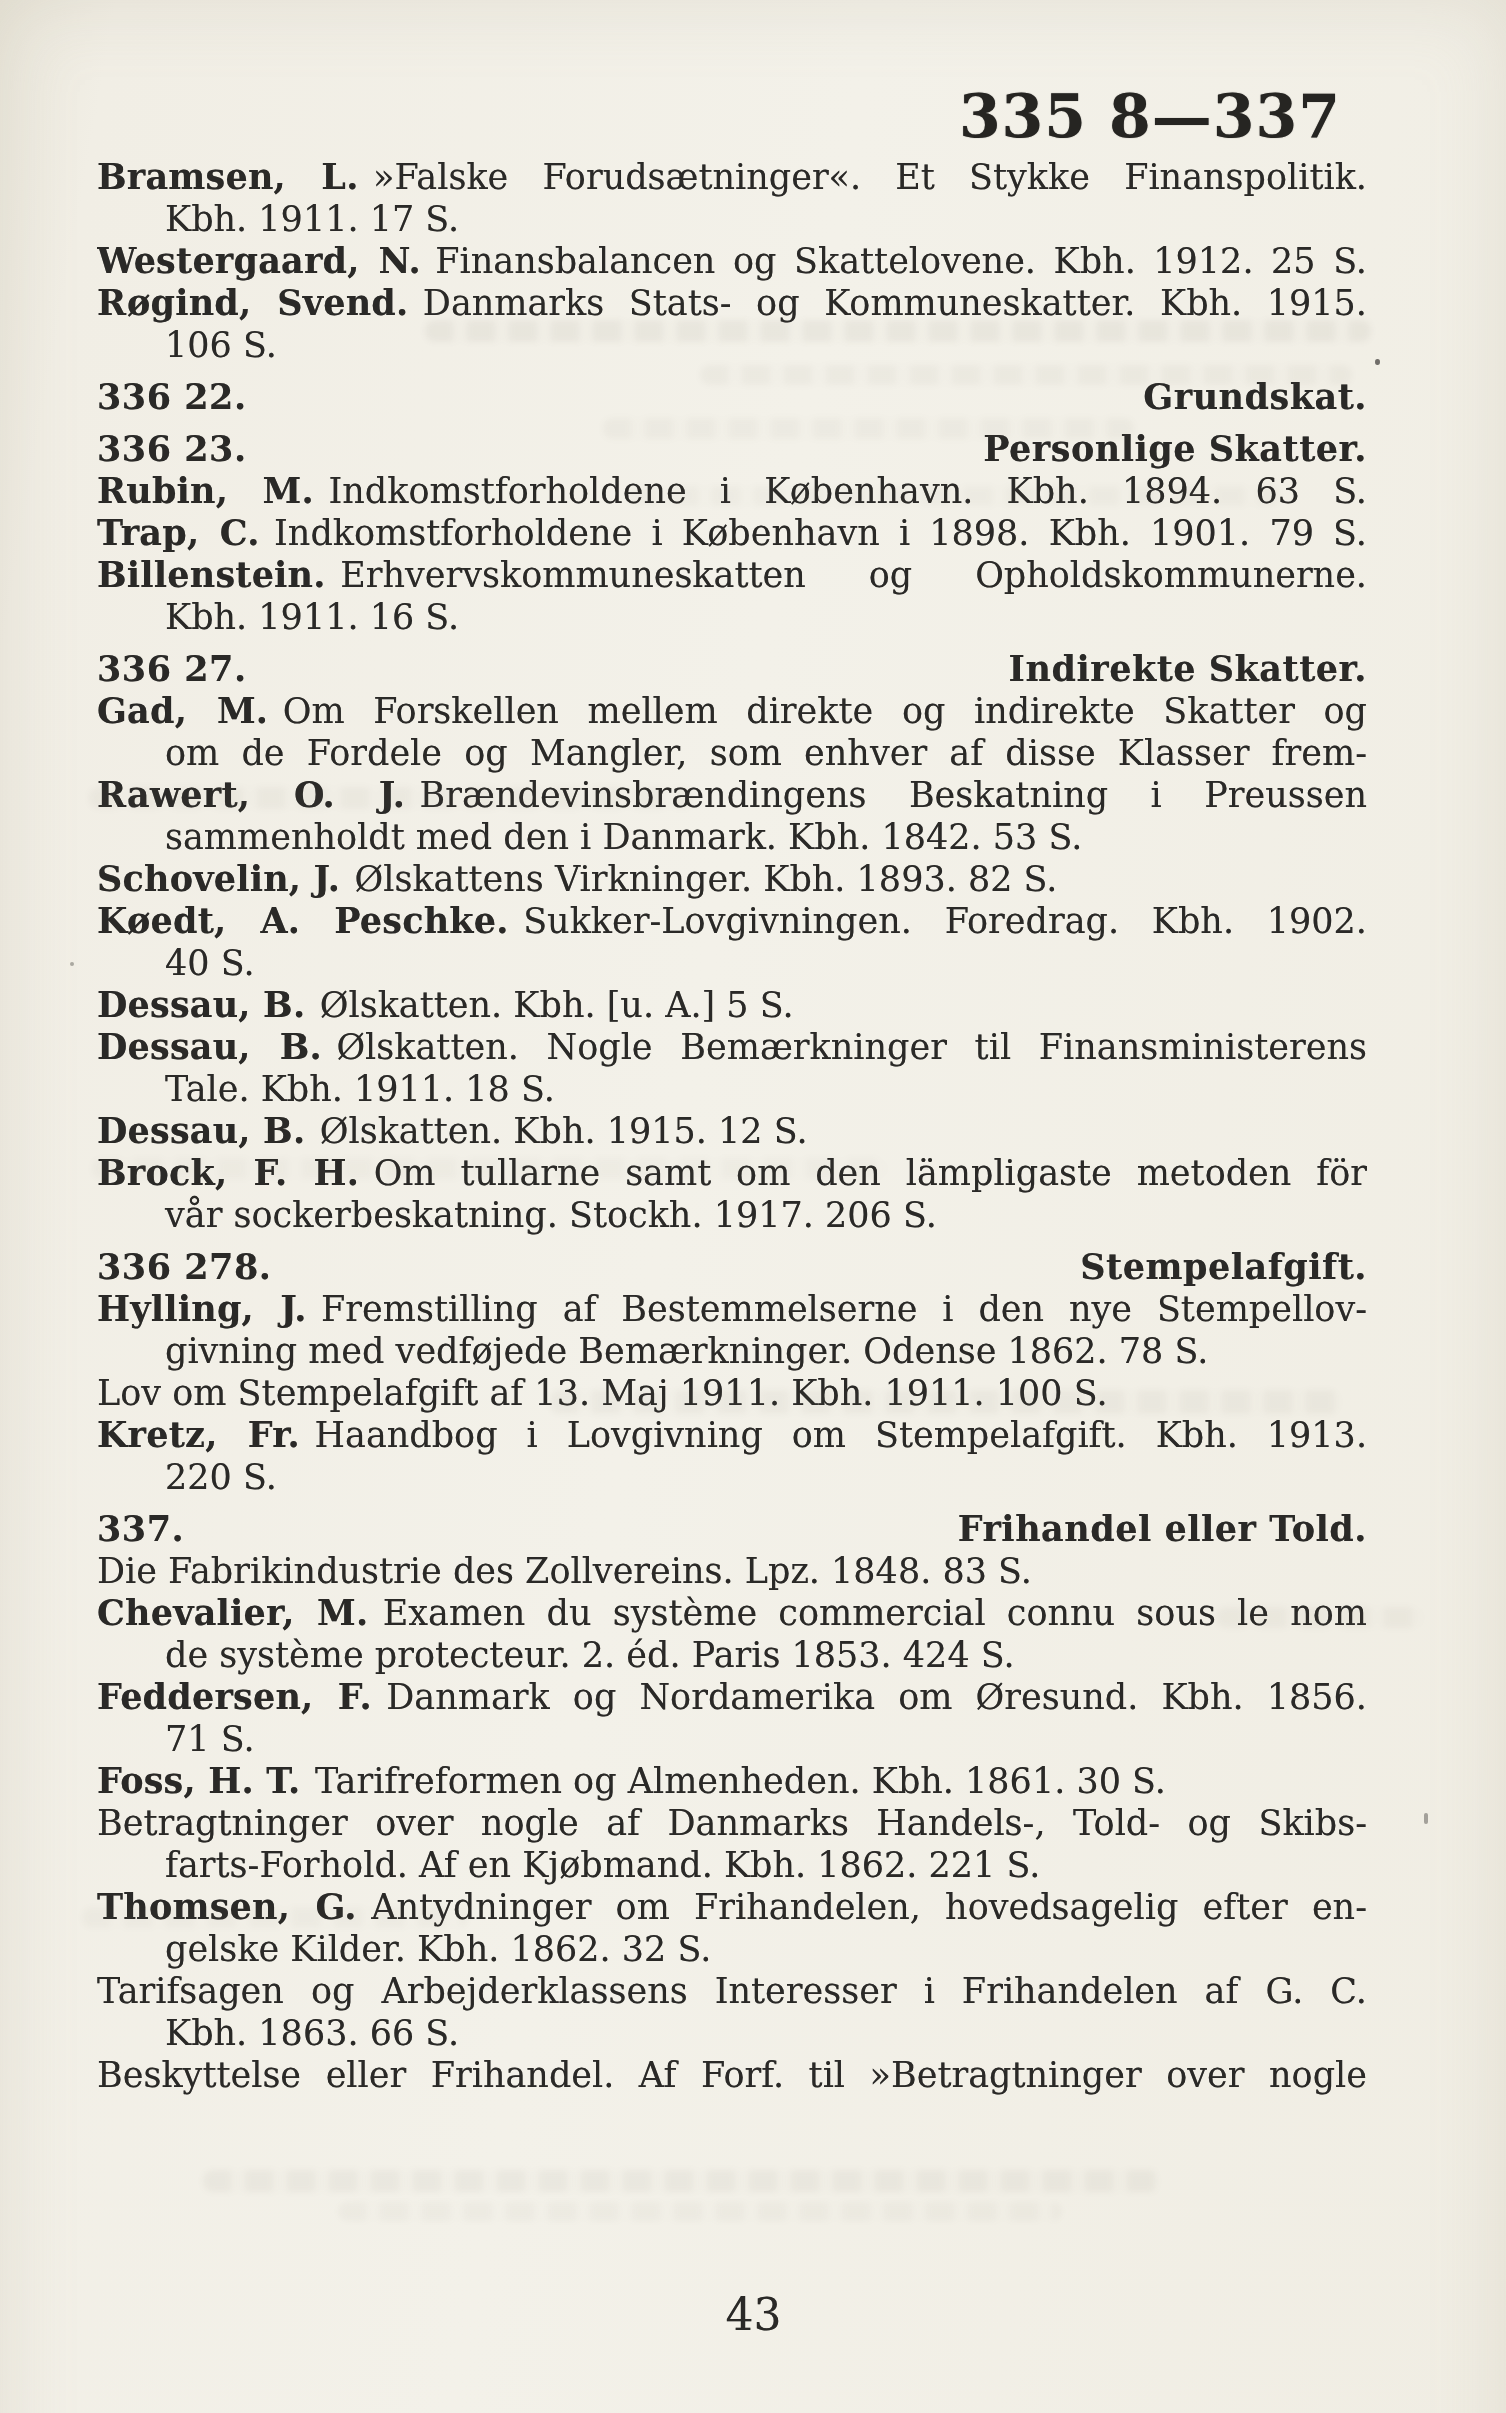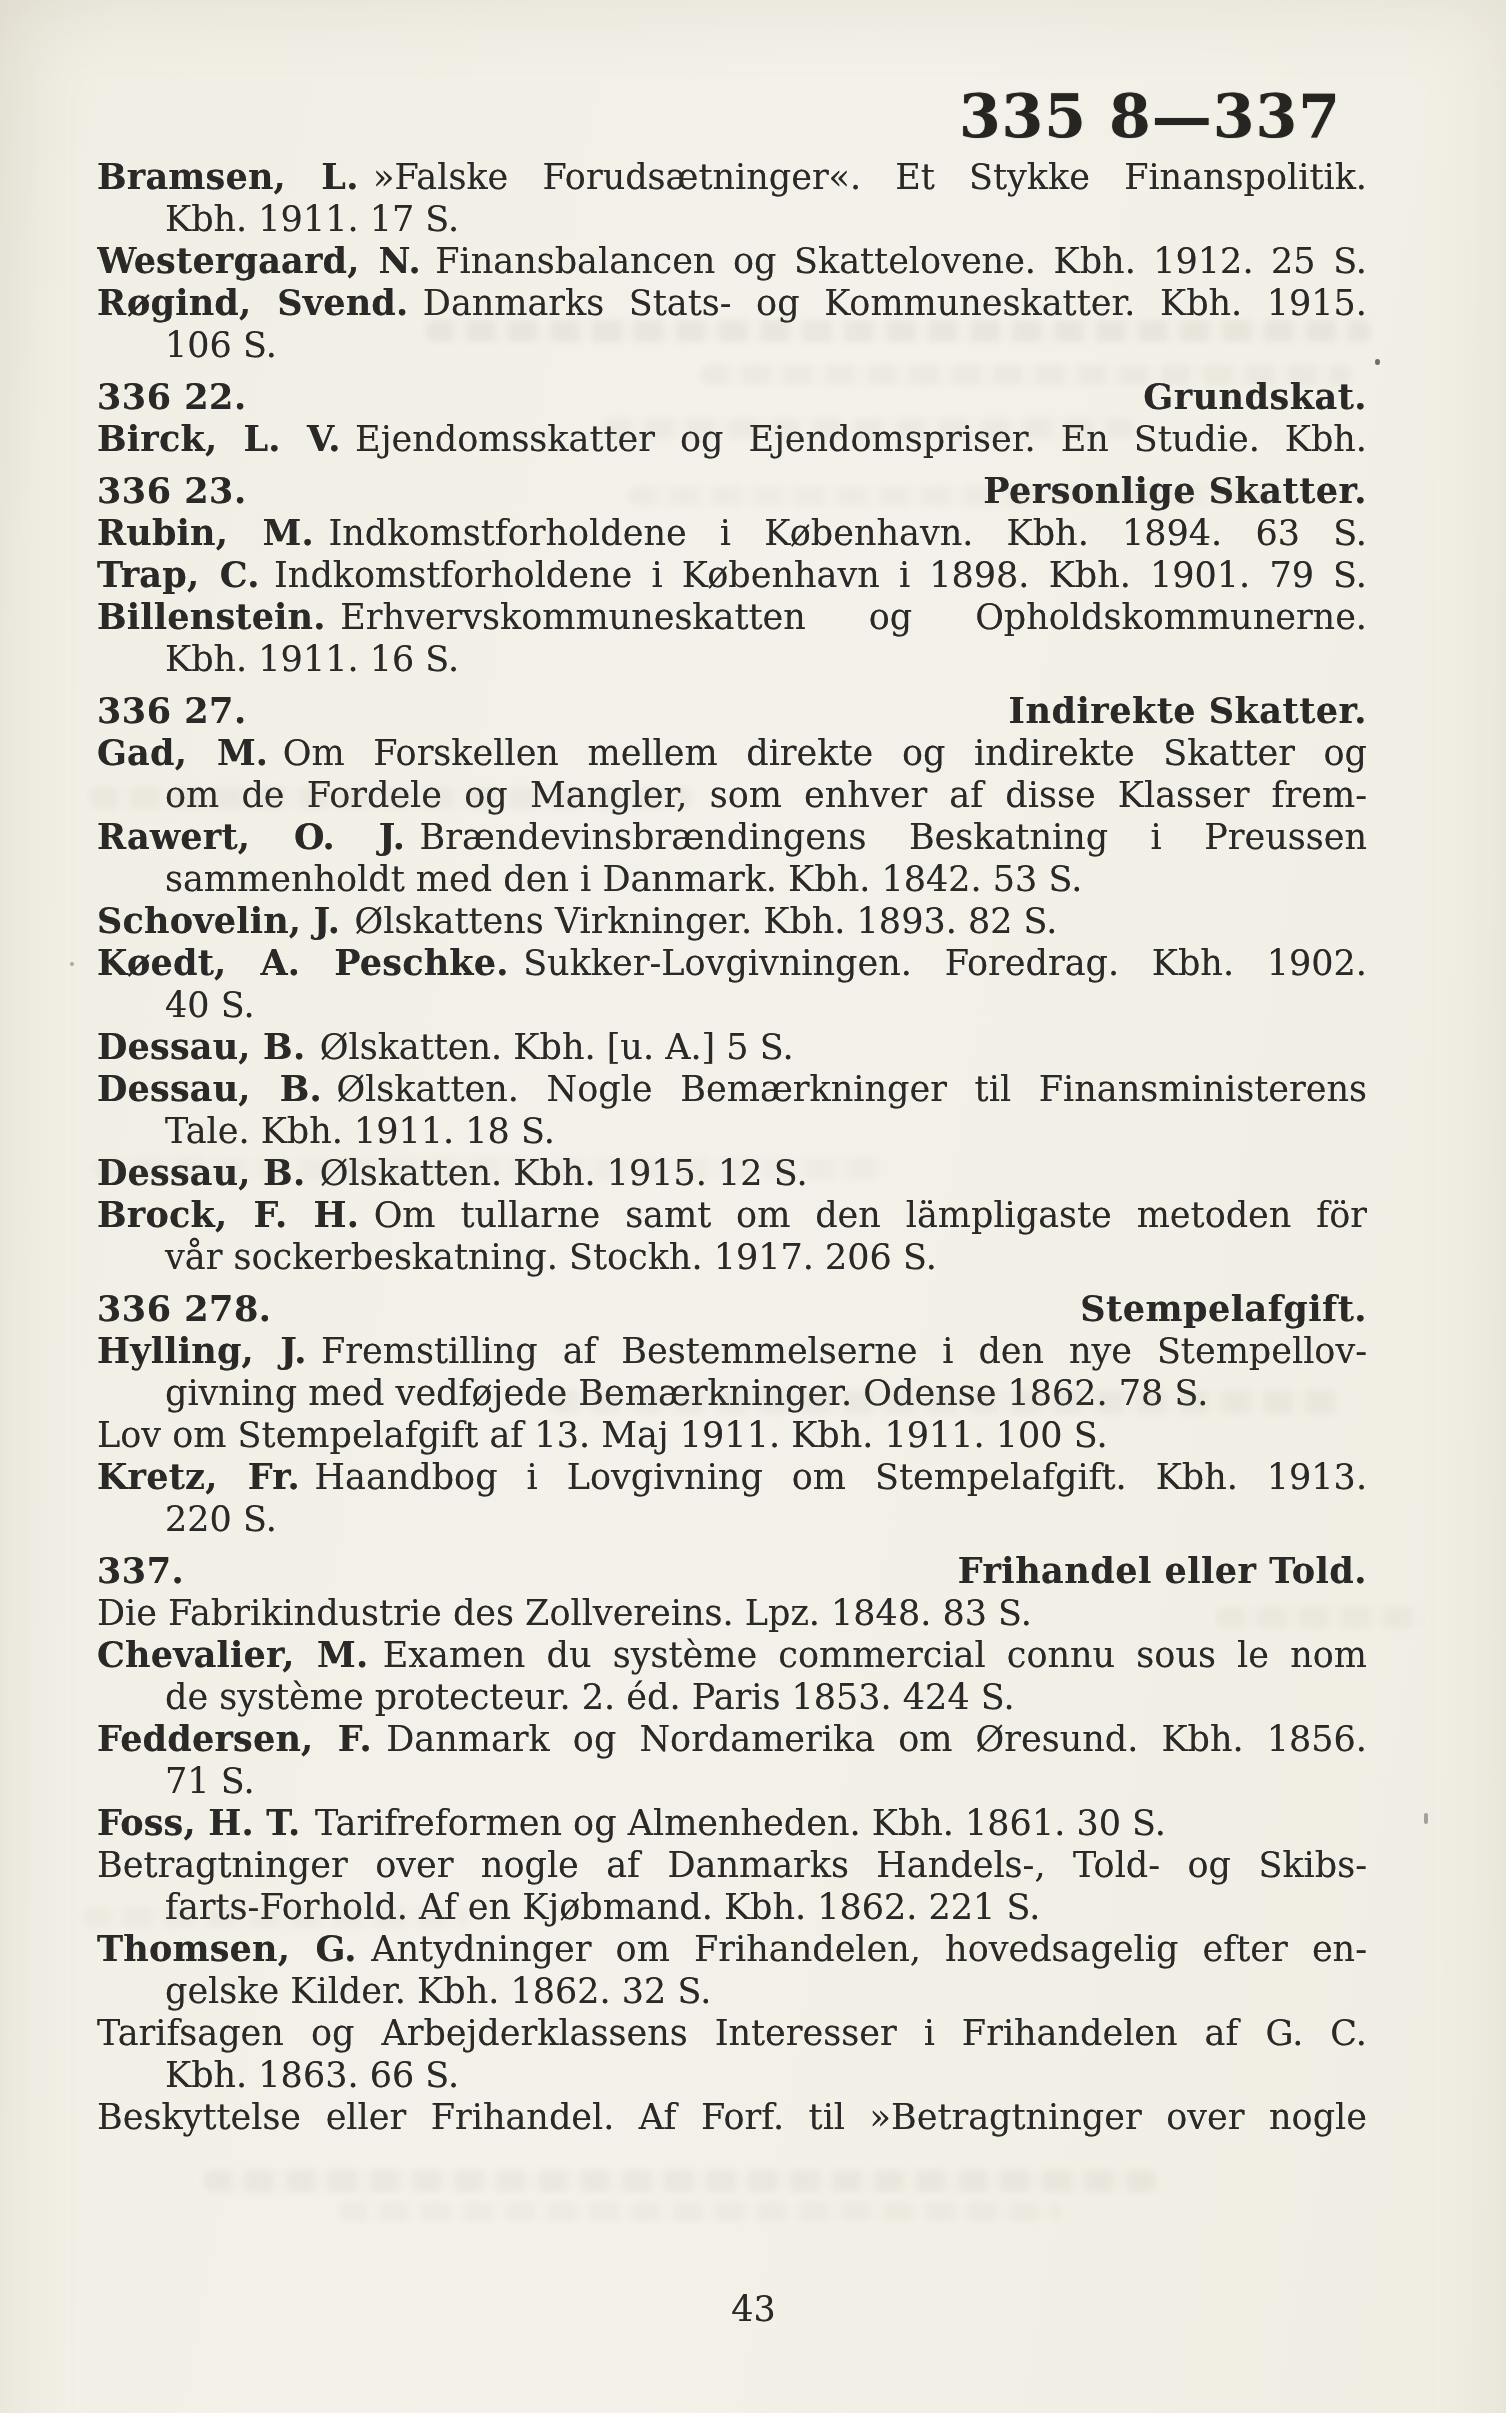--- a/index.html
+++ b/index.html
@@ -42,21 +42,21 @@
   .author{font-weight:bold;margin-right:14.5px;letter-spacing:0.2px;}
   .section{
     display:flex;justify-content:space-between;
     font-weight:bold;margin-top:10px;
     height:var(--lh);line-height:var(--lh);
     letter-spacing:0.5px;
   }
   
   .page-number{
     position:absolute;top:2289px;left:0;width:100%;
-    text-align:center;font-size:35px;
+    text-align:center;font-size:44px;
     text-shadow:0 0 0.6px rgba(42,41,39,.5);
   }
   
   .ghost{
     position:absolute;filter:blur(3.4px);border-radius:9.7px;
     background:repeating-linear-gradient(90deg,
       rgba(118,112,98,.20) 0 28px, rgba(118,112,98,.04) 28px 42px);
   }
   .g1 {left:425px; top:320px; width:946px;height:22px;opacity:.40;}
   .g2 {left:700px;top:365px; width:652px;height:20px;opacity:.28;}
@@ -91,21 +91,20 @@
       </div>
       <div class="entry">
         <div class="line j"><span class="author">Røgind, Svend.</span><span>Danmarks Stats- og Kommuneskatter. Kbh. 1915.</span></div>
         <div class="line cont">106 S.</div>
       </div>
       <div class="section">
         <span class="sec-num">336 22.</span>
         <span class="sec-title">Grundskat.</span>
       </div>
       <div class="entry">
-        <div class="line j"><span class="author">Birck, L. V.</span><span>Ejendomsskatter og Ejendomspriser. En Studie. Kbh.</span></div>
       </div>
       <div class="section">
         <span class="sec-num">336 23.</span>
         <span class="sec-title">Personlige Skatter.</span>
       </div>
       <div class="entry">
         <div class="line j"><span class="author">Rubin, M.</span><span>Indkomstforholdene i København. Kbh. 1894. 63 S.</span></div>
       </div>
       <div class="entry">
         <div class="line j"><span class="author">Trap, C.</span><span>Indkomstforholdene i København i 1898. Kbh. 1901. 79 S.</span></div>

